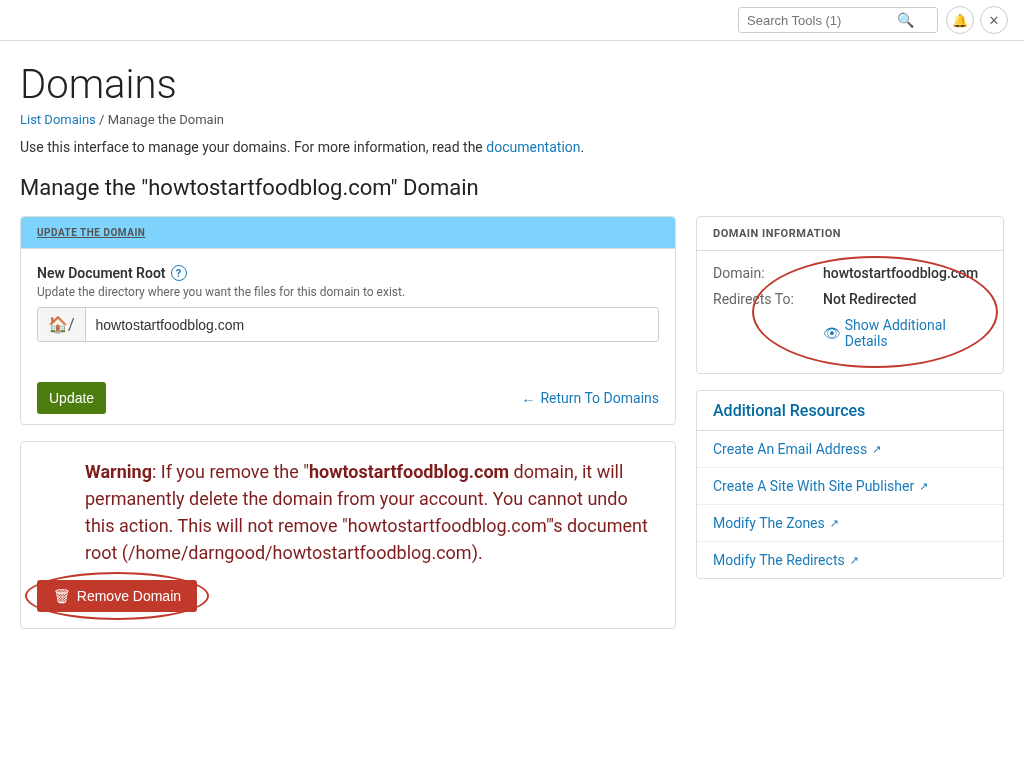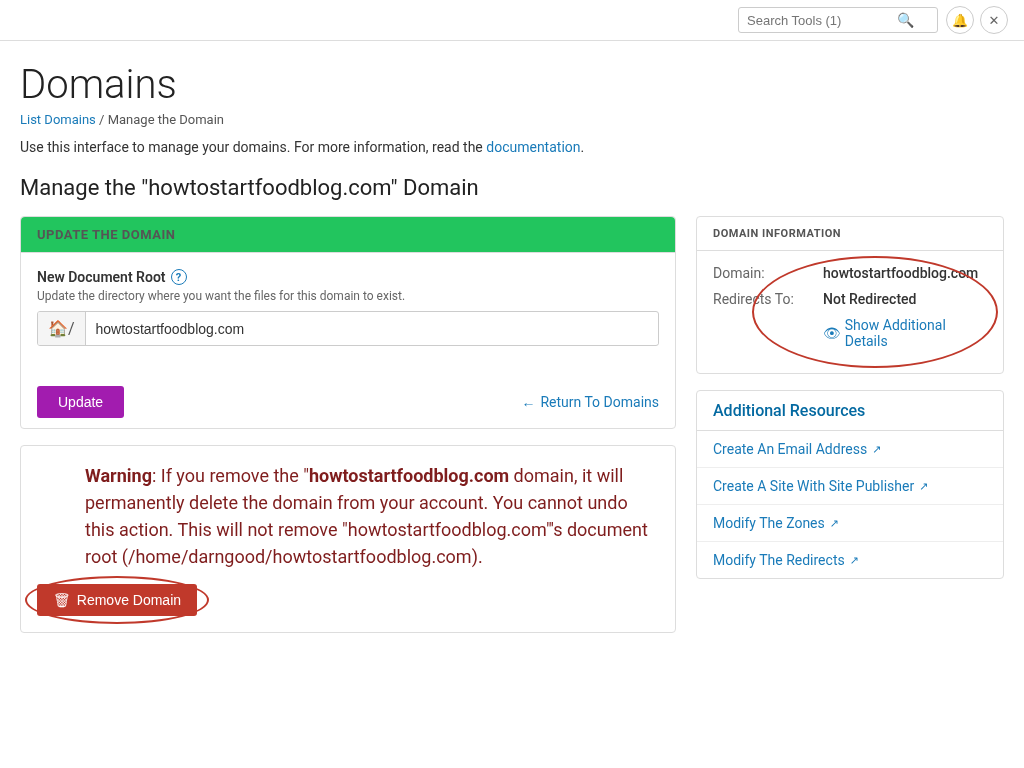--- a/index.html
+++ b/index.html
@@ -119,29 +119,30 @@
     }
 
     
     .panel {
       border: 1px solid #ddd;
       border-radius: 4px;
       margin-bottom: 16px;
     }
 
     .panel-header {
-      background: #22c55e;
+      background: #7dd3fc;
       border-bottom: 1px solid #ddd;
       padding: 10px 16px;
-      font-size: 13px;
+      font-size: 10px;
       font-weight: 700;
       letter-spacing: 0.5px;
       color: #555;
       text-transform: uppercase;
       border-radius: 4px 4px 0 0;
+      text-decoration: underline;
     }
 
     .panel-body {
       padding: 16px;
     }
 
     
     .form-group {
       margin-bottom: 14px;
     }
@@ -196,25 +197,25 @@
       flex: 1;
       border: none;
       outline: none;
       padding: 7px 10px;
       font-size: 14px;
       color: #333;
     }
 
     
     .btn-primary {
-      background: #a21caf;
+      background: #4d7c0f;
       color: #fff;
       border: none;
       border-radius: 3px;
-      padding: 8px 21px;
+      padding: 8px 12px;
       font-size: 14px;
       cursor: pointer;
     }
 
     .btn-danger {
       background: #c0392b;
       color: #fff;
       border: none;
       border-radius: 3px;
       padding: 8px 16px;

